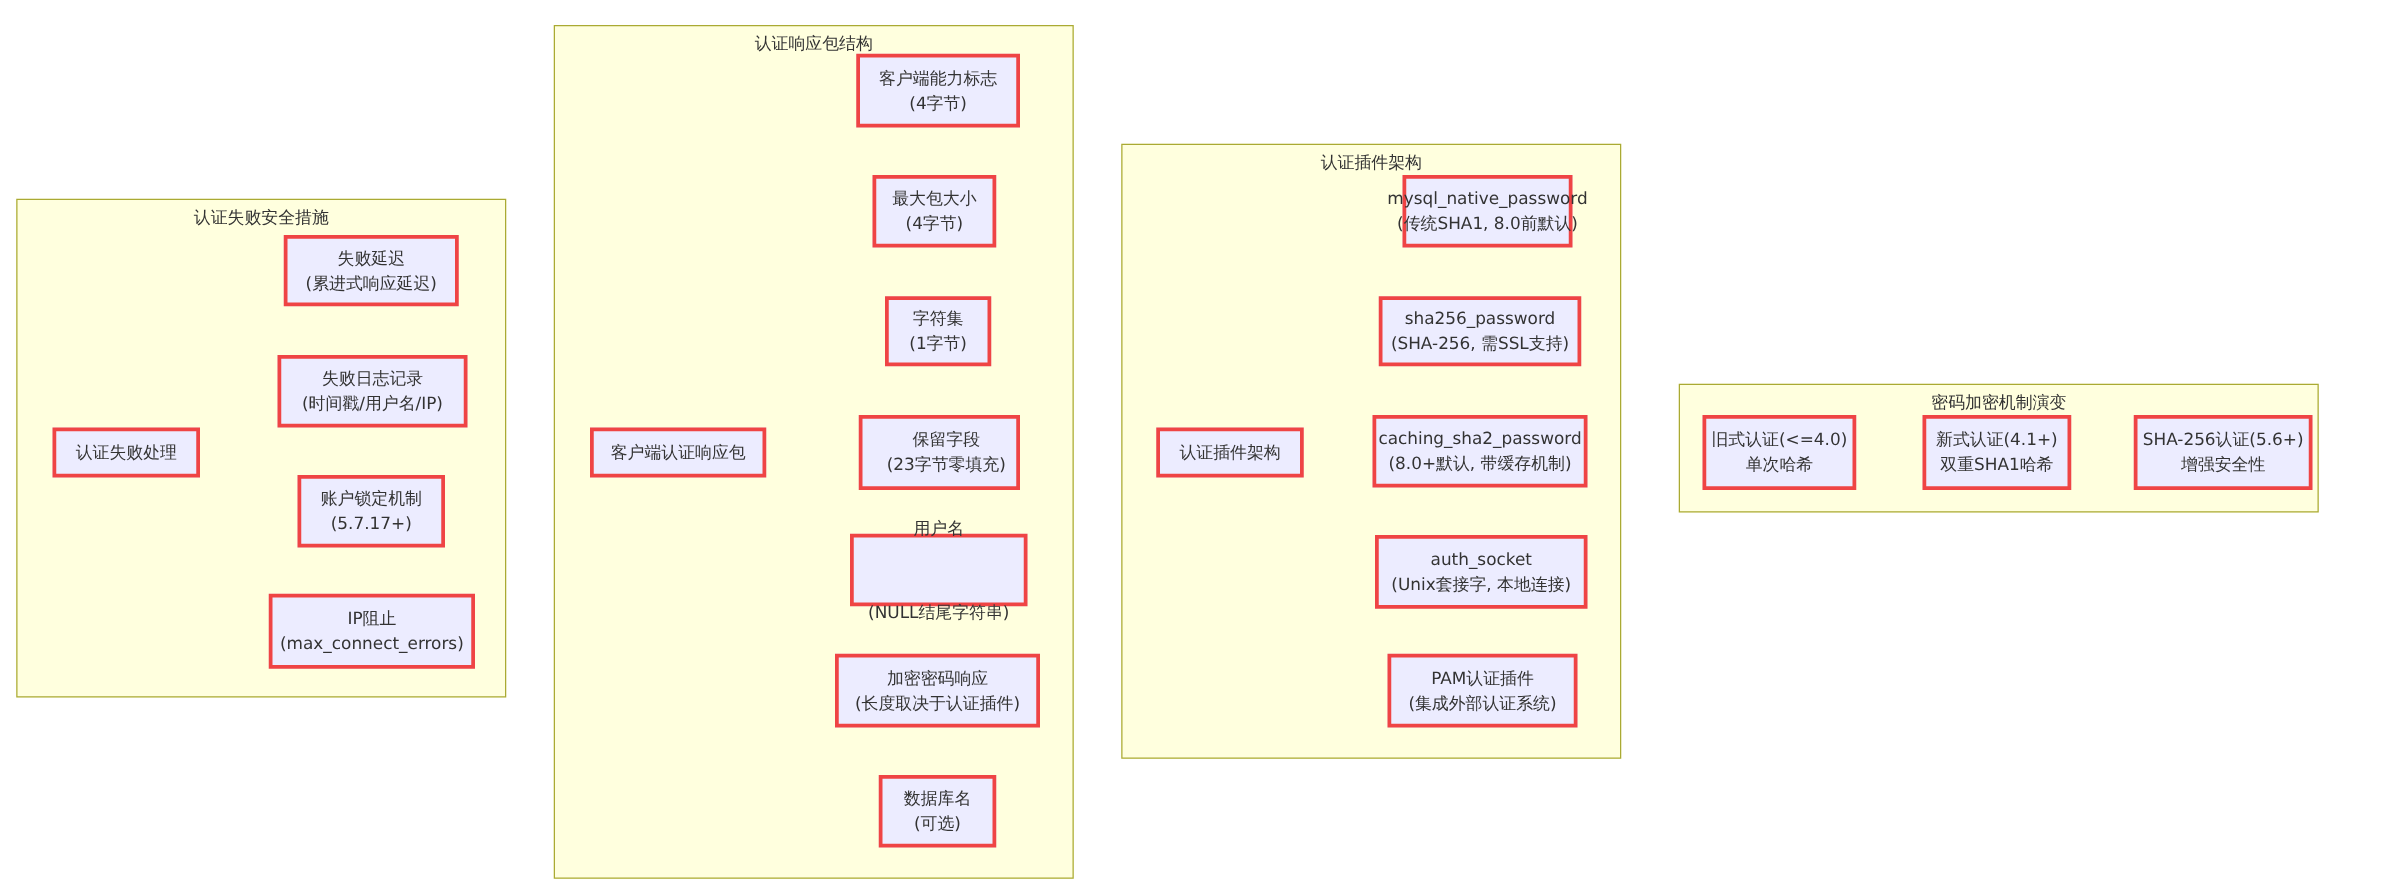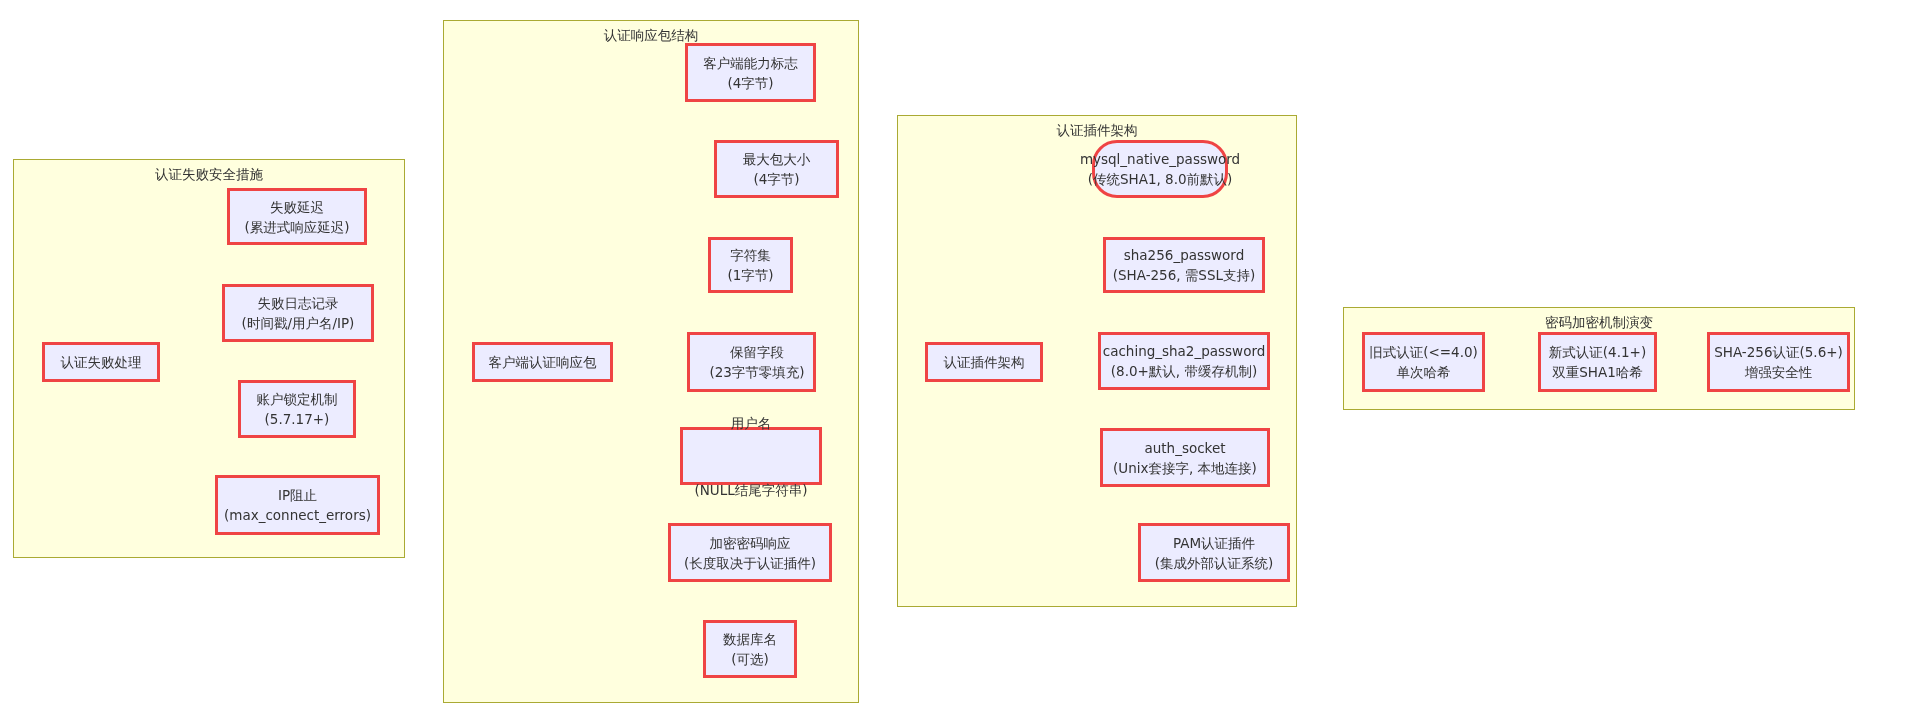--- a/index.html
+++ b/index.html
@@ -81,21 +81,21 @@
     <div class="group-title">认证响应包结构</div>
   </div>
     <div class="node" style="left: 472px; top: 342px; width: 141px; height: 40px;">
     <div class="l1">客户端认证响应包</div>
 
   </div>
     <div class="node" style="left: 685px; top: 43px; width: 131px; height: 59px;">
     <div class="l1">客户端能力标志</div>
     <div class="l2">(4字节)</div>
   </div>
-    <div class="node" style="left: 698px; top: 140px; width: 125px; height: 58px; margin-left: 16px;">
+    <div class="node" style="left: 698px; top: 140px; width: 99px; height: 58px;">
     <div class="l1">最大包大小</div>
     <div class="l2">(4字节)</div>
   </div>
     <div class="node" style="left: 708px; top: 237px; width: 85px; height: 56px;">
     <div class="l1">字符集</div>
     <div class="l2">(1字节)</div>
   </div>
     <div class="node" style="left: 687px; top: 332px; width: 129px; height: 60px; padding-left: 11px;">
     <div class="l1">保留字段</div>
     <div class="l2">(23字节零填充)</div>
@@ -112,37 +112,37 @@
     <div class="l1">数据库名</div>
     <div class="l2">(可选)</div>
   </div>
     <div class="group" style="left: 897px; top: 115px; width: 400px; height: 492px;">
     <div class="group-title">认证插件架构</div>
   </div>
     <div class="node" style="left: 925px; top: 342px; width: 118px; height: 40px;">
     <div class="l1">认证插件架构</div>
 
   </div>
-    <div class="node" style="left: 1092px; top: 140px; width: 136px; height: 58px; border-radius: 25px;">
+    <div class="node" style="left: 1122px; top: 140px; width: 136px; height: 58px;">
     <div class="l1">mysql_native_password</div>
     <div class="l2">(传统SHA1, 8.0前默认)</div>
   </div>
     <div class="node" style="left: 1103px; top: 237px; width: 162px; height: 56px;">
     <div class="l1">sha256_password</div>
     <div class="l2">(SHA-256, 需SSL支持)</div>
   </div>
     <div class="node" style="left: 1098px; top: 332px; width: 172px; height: 58px;">
     <div class="l1">caching_sha2_password</div>
     <div class="l2">(8.0+默认, 带缓存机制)</div>
   </div>
     <div class="node" style="left: 1100px; top: 428px; width: 170px; height: 59px;">
     <div class="l1">auth_socket</div>
     <div class="l2">(Unix套接字, 本地连接)</div>
   </div>
-    <div class="node" style="left: 1110px; top: 523px; width: 152px; height: 59px; margin-left: 28px;">
+    <div class="node" style="left: 1110px; top: 523px; width: 152px; height: 59px;">
     <div class="l1">PAM认证插件</div>
     <div class="l2">(集成外部认证系统)</div>
   </div>
     <div class="group" style="left: 1343px; top: 307px; width: 512px; height: 103px;">
     <div class="group-title">密码加密机制演变</div>
   </div>
     <div class="node" style="left: 1362px; top: 332px; width: 123px; height: 60px;">
     <div class="l1">旧式认证(&lt;=4.0)</div>
     <div class="l2">单次哈希</div>
   </div>

